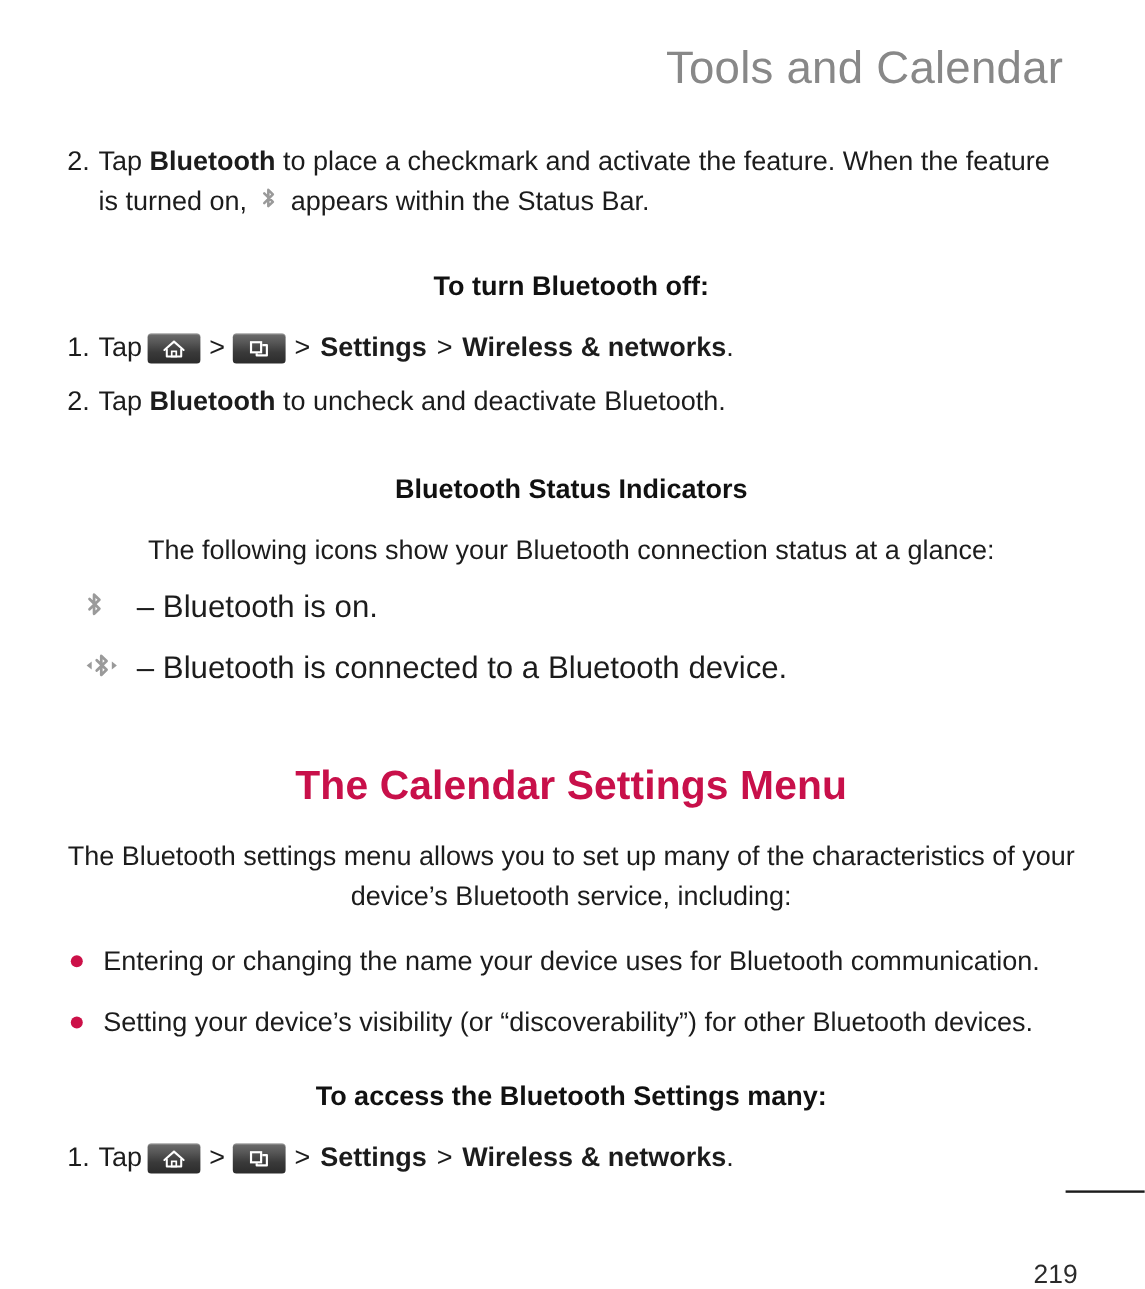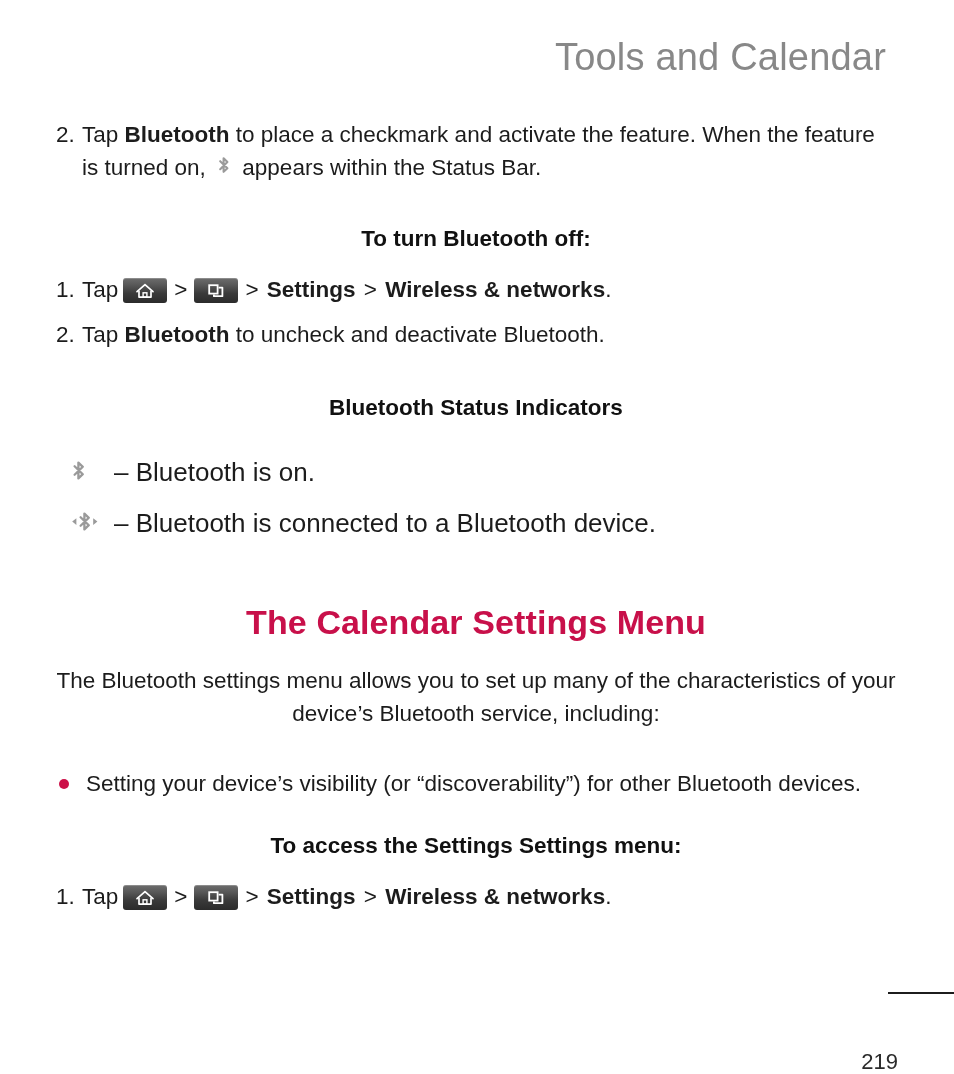--- a/index.html
+++ b/index.html
@@ -229,20 +229,21 @@
     <div class="step">
       <span class="num">2.</span><span>Tap </span><b>Bluetooth</b><span> to uncheck and deactivate Bluetooth.</span>
     </div>
 
     <div class="sp-40"></div>
 
     <h3 class="sub-head">Bluetooth Status Indicators</h3>
 
     <div class="sp-18"></div>
 
+    <p class="body-text">The following icons show your Bluetooth connection status at a glance:</p>
 
     <div class="sp-14"></div>
 
     <div class="status-row">
       <span class="ico">
         <svg width="18" height="27" viewBox="0 0 18 27" aria-hidden="true">
           <path d="M4.6 7.2 L12.8 15.2 L8.4 19.4 L8.4 3.6 L12.8 7.8 L4.6 15.8" fill="none" stroke="#9a9a9a" stroke-width="2.3" stroke-linecap="round" stroke-linejoin="round"></path>
         </svg>
       </span>
       <span class="txt">– Bluetooth is on.</span>
@@ -265,28 +266,29 @@
     <div class="sp-22"></div>
 
     <h2 class="sec-head">The Calendar Settings Menu</h2>
 
     <div class="sp-22"></div>
 
     <p class="body-text">The Bluetooth settings menu allows you to set up many of the characteristics of your device’s Bluetooth service, including:</p>
 
     <div class="sp-20"></div>
 
+    <div class="bullet">Entering or changing the name your device uses for Bluetooth communication.</div>
 
     <div class="sp-16"></div>
 
     <div class="bullet">Setting your device’s visibility (or “discoverability”) for other Bluetooth devices.</div>
 
     <div class="sp-28"></div>
 
-    <h3 class="sub-head">To access the Settings Settings menu:</h3>
+    <h3 class="sub-head">To access the Bluetooth Settings many:</h3>
 
     <div class="sp-18"></div>
 
     <div class="step">
       <span class="num">1.</span><span>Tap</span><span class="keybtn">
         <svg width="20" height="17" viewBox="0 0 20 17" aria-hidden="true">
           <path d="M10 2.2 L18 9.2 M10 2.2 L2 9.2" fill="none" stroke="#ffffff" stroke-width="1.7" stroke-linecap="round" stroke-linejoin="round"></path>
           <path d="M4 8.8 L4 14.6 L16 14.6 L16 8.8" fill="none" stroke="#ffffff" stroke-width="1.7" stroke-linecap="round" stroke-linejoin="round"></path>
           <rect x="8.1" y="10.3" width="3.8" height="4.3" fill="none" stroke="#ffffff" stroke-width="1.4"></rect>
         </svg>

